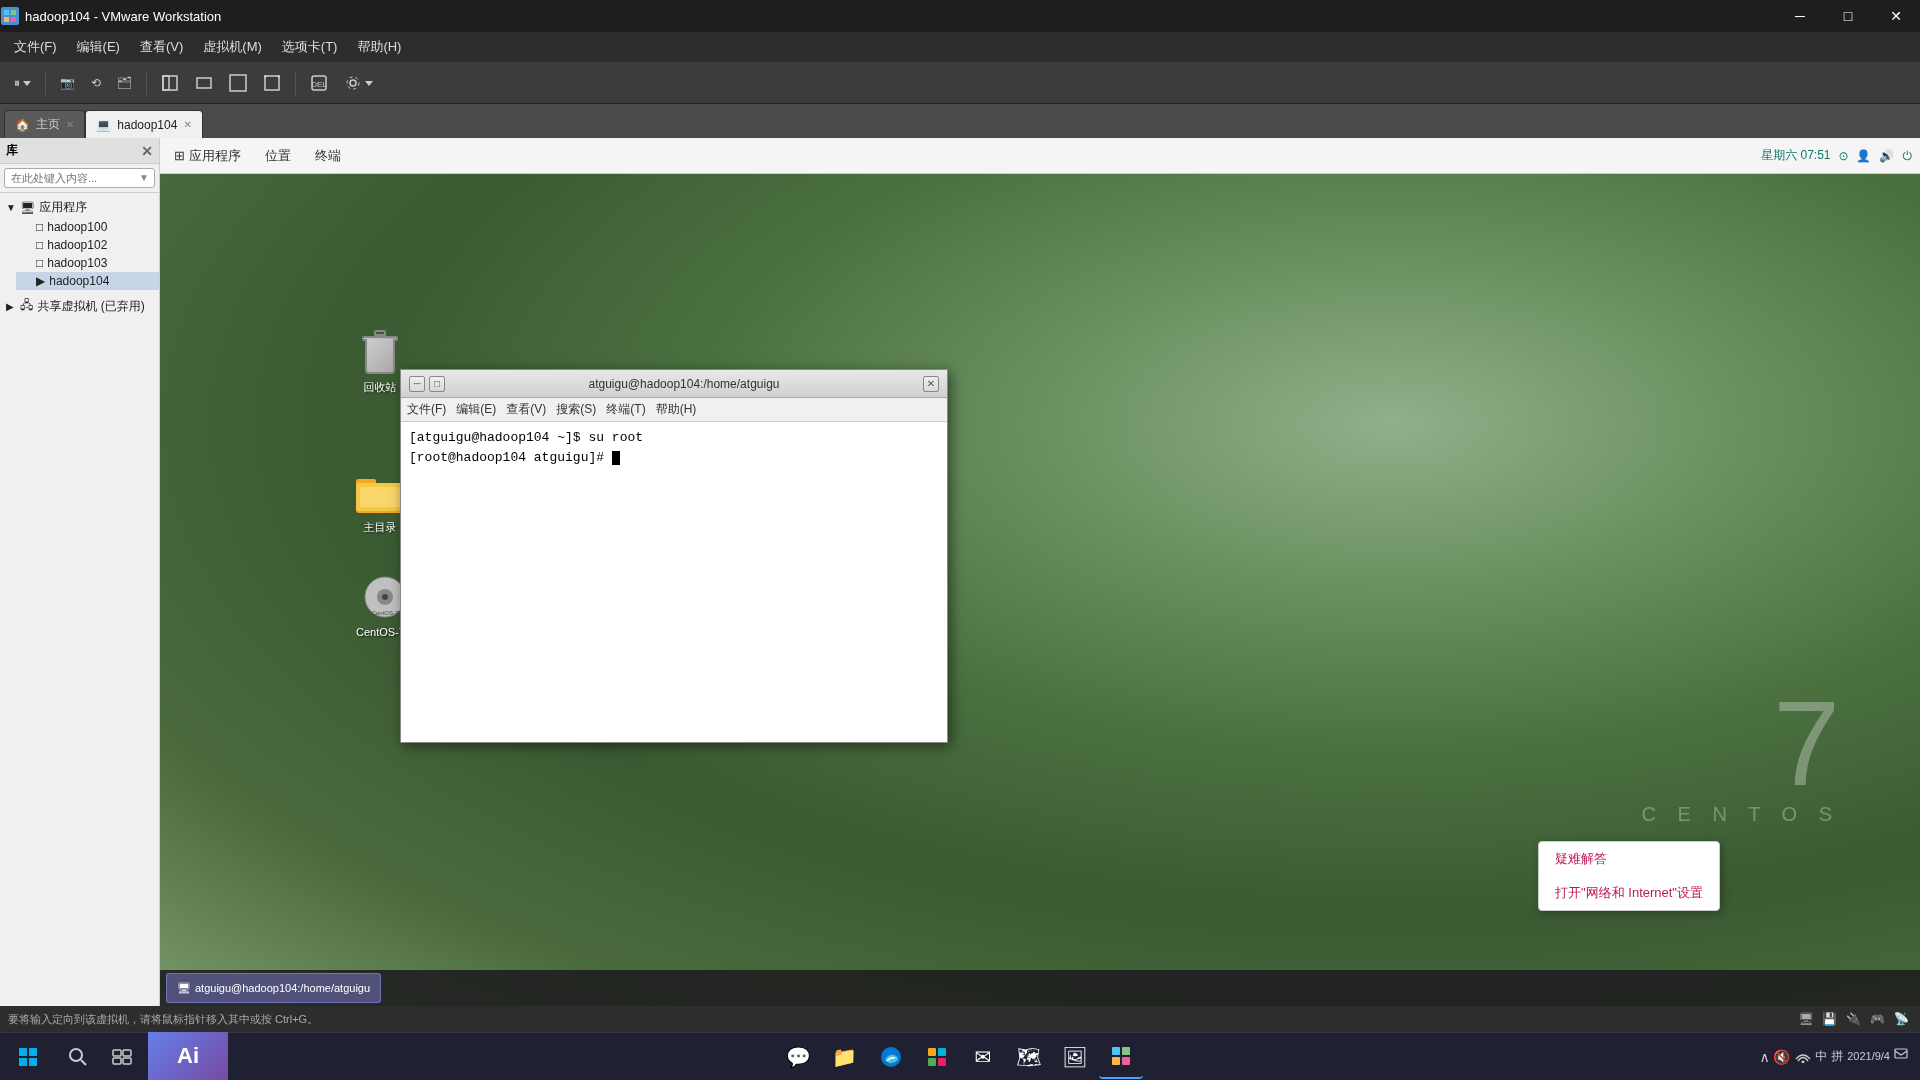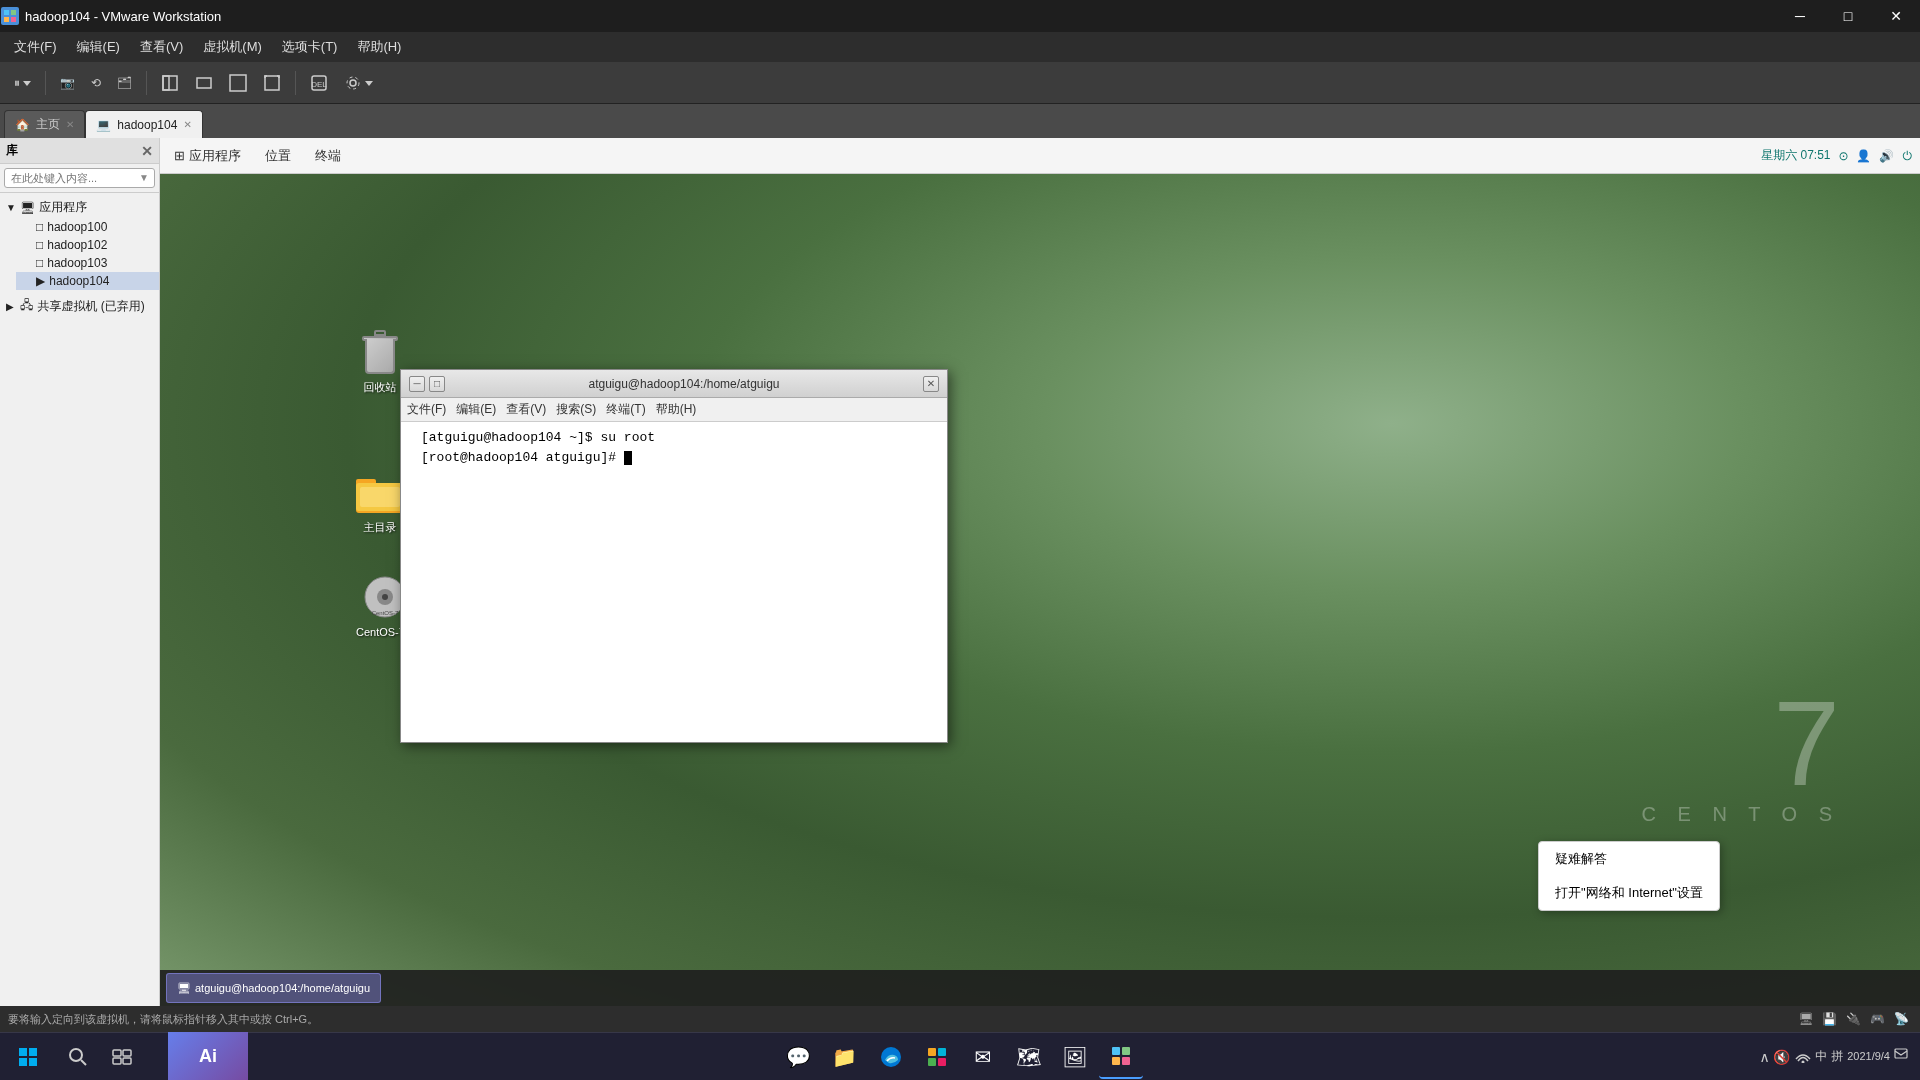--- a/index.html
+++ b/index.html
@@ -272,21 +272,21 @@
       border: 1px solid #ccc;
       border-radius: 4px;
       box-shadow: 2px 2px 8px rgba(0,0,0,0.3);
       min-width: 180px;
       z-index: 100;
     }
     .context-menu-item {
       padding: 8px 16px;
       font-size: 13px;
       cursor: pointer;
-      color: #000000;
+      color: #be185d;
     }
 
     
     .terminal-window {
       position: absolute;
       top: 195px;
       left: 240px;
       width: 548px;
       background: white;
       border: 1px solid #888;
@@ -328,21 +328,21 @@
       font-size: 12px; color: #333; cursor: pointer;
     }
     .terminal-body {
       background: white;
       padding: 6px 8px;
       font-family: 'Courier New', monospace;
       font-size: 13px;
       color: #000;
       min-height: 320px;
     }
-    .terminal-line { line-height: 1.5; white-space: pre; margin-left: 12px; }
+    .terminal-line { line-height: 1.5; white-space: pre; }
     .cursor-block {
       display: inline-block;
       width: 8px; height: 14px;
       background: #000;
       vertical-align: text-bottom;
     }
 
     
     .gnome-taskbar {
       position: absolute;
@@ -427,23 +427,22 @@
     .win-clock { text-align: center; line-height: 1.4; }
     .win-tray-icon { font-size: 14px; cursor: pointer; color: #ccc; }
 
     
     .ai-button {
       position: absolute;
       left: 148px; bottom: 0;
       width: 80px; height: 48px;
       background: linear-gradient(135deg, #667eea, #764ba2);
       display: flex; align-items: center; justify-content: center;
-      color: white; font-size: 18px; font-weight: bold;
+      color: white; font-size: 22px; font-weight: bold;
       cursor: pointer;
-      margin-left: 20px;
     }
   </style>
 </head>
 <body>
 
 <div class="vmware-window">
 
   <div class="title-bar">
     <div class="title-bar-icon">
       <svg width="14" height="14" viewBox="0 0 14 14">

